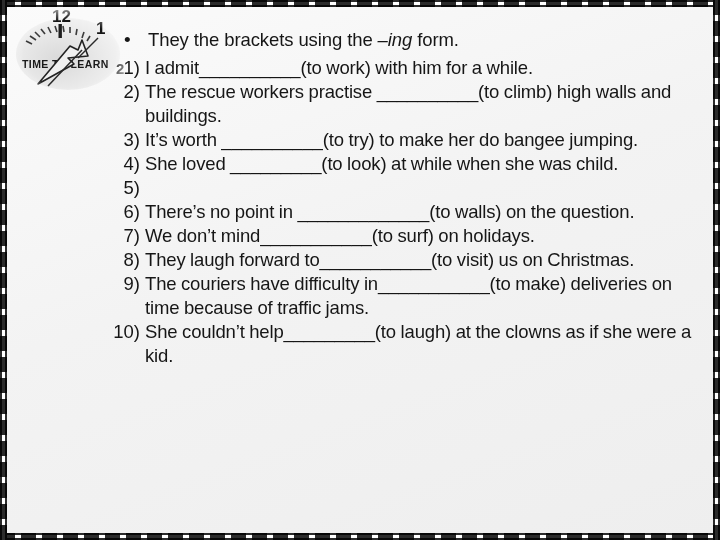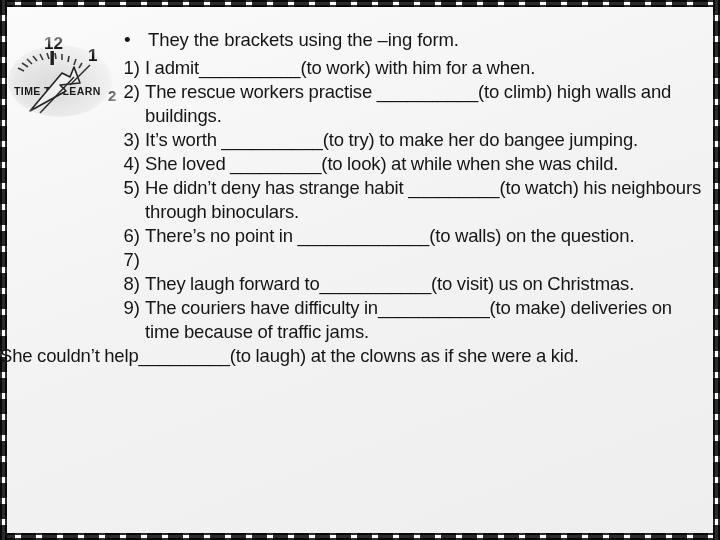--- a/index.html
+++ b/index.html
@@ -61,26 +61,25 @@
         #ffffff 2px, #ffffff 5px,
         #2b2b2b 5px, #2b2b2b 7px);
     background-blend-mode: multiply;
   }
   .frame-left { left: 0; }
   .frame-right { right: 0; }
 
   
   .clock-art {
     position: absolute;
-    left: 4px;
+    left: 12px;
     top: 6px;
     width: 128px;
     height: 88px;
     z-index: 3;
-    margin-top: 27px;
   }
   .clock-art svg { display: block; }
 
   
   .content {
     position: absolute;
     left: 0;
     top: 0;
     width: 720px;
     height: 540px;
@@ -105,20 +104,21 @@
     padding-left: 6px;
     box-sizing: border-box;
   }
   .heading-text {
     font-size: 18.5px;
     line-height: 24px;
     color: #161616;
     letter-spacing: -0.1px;
   }
   .heading-text .ital {
+    font-style: italic;
   }
 
   .list {
     position: absolute;
     left: 0;
     top: 56px;
     width: 720px;
   }
   .list-item {
     display: flex;
@@ -211,52 +211,53 @@
     <div class="heading-row">
       <span class="heading-bullet">•</span>
       <span class="heading-text">
         <span>They the  brackets using the </span><span class="ital">–ing</span><span> form.</span>
       </span>
     </div>
 
     <ol class="list" id="exercise-list" style="list-style: none; margin: 0px; padding: 0px;">
         <li class="list-item">
           <span class="item-number">1)</span>
-          <span class="item-text">I admit__________(to work) with him for a when.</span>
+          <span class="item-text">I admit__________(to work) with him for a while.</span>
         </li>
         <li class="list-item">
           <span class="item-number">2)</span>
           <span class="item-text">The rescue workers practise __________(to climb) high walls and buildings.</span>
         </li>
         <li class="list-item">
           <span class="item-number">3)</span>
           <span class="item-text">It’s worth __________(to try) to make her do bangee jumping.</span>
         </li>
         <li class="list-item">
           <span class="item-number">4)</span>
           <span class="item-text">She loved _________(to look) at while when she was child.</span>
         </li>
         <li class="list-item">
           <span class="item-number">5)</span>
-          <span class="item-text">He didn’t deny has strange habit _________(to watch) his neighbours through binoculars.</span>
         </li>
         <li class="list-item">
           <span class="item-number">6)</span>
           <span class="item-text">There’s no point in _____________(to walls) on the question.</span>
         </li>
         <li class="list-item">
           <span class="item-number">7)</span>
+          <span class="item-text">We don’t mind___________(to surf) on holidays.</span>
         </li>
         <li class="list-item">
           <span class="item-number">8)</span>
           <span class="item-text">They laugh forward to___________(to visit) us on Christmas.</span>
         </li>
         <li class="list-item">
           <span class="item-number">9)</span>
           <span class="item-text">The  couriers have difficulty in___________(to make) deliveries on time because of traffic jams.</span>
         </li>
         <li class="list-item">
+          <span class="item-number">10)</span>
           <span class="item-text">She couldn’t help_________(to laugh) at the clowns as if she were a kid.</span>
         </li>
       </ol>
 
   </div>
 </div>
 
 </body></html>

